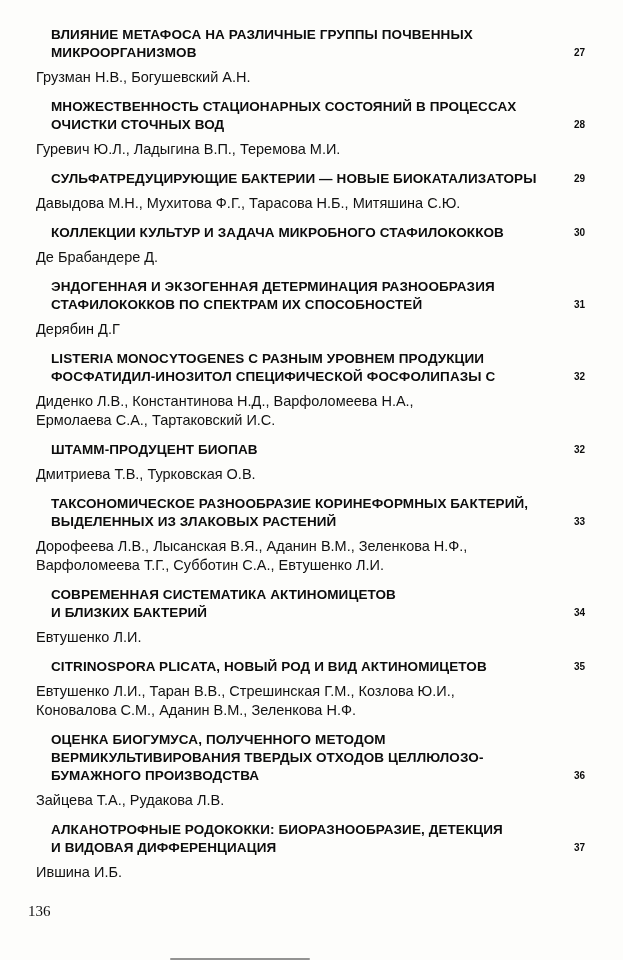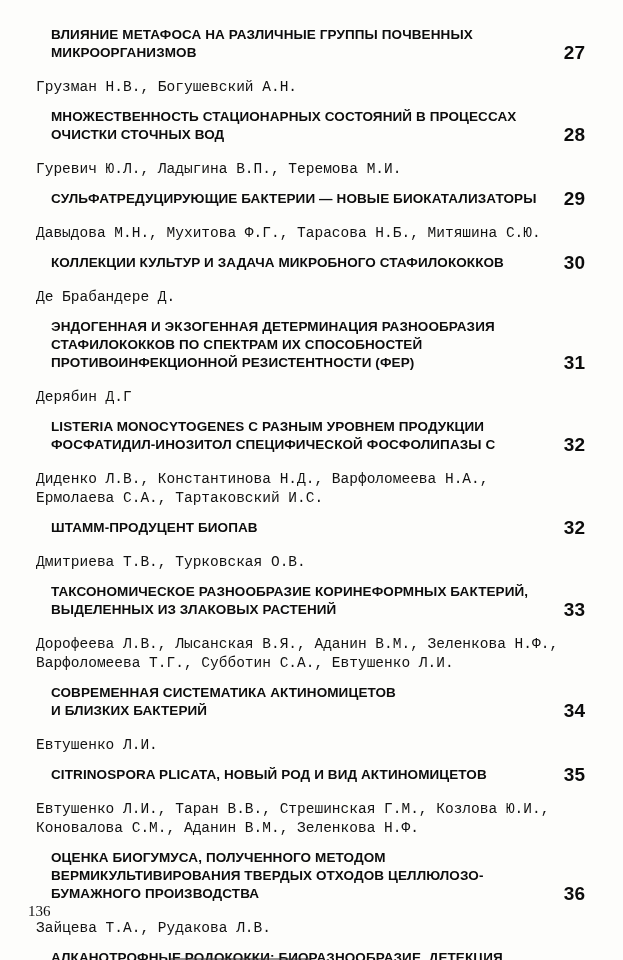--- a/index.html
+++ b/index.html
@@ -33,27 +33,27 @@
     line-height: 18px;
     letter-spacing: 0.1px;
     color: #0c0c0c;
   }
   .pageno {
     flex: 0 0 34px;
     width: 34px;
     text-align: right;
     font-family: "Liberation Sans", sans-serif;
     font-weight: bold;
-    font-size: 19px;
+    font-size: 10px;
     line-height: 18px;
     color: #0c0c0c;
   }
   .authors {
-    margin-top: 16px;
-    font-family: Liberation Mono, monospace;
+    margin-top: 6px;
+    font-family: Liberation Sans, sans-serif;
     font-size: 14.5px;
     line-height: 19px;
     color: #111111;
   }
   .tline, .aline { white-space: nowrap; }
   .folio {
     position: absolute;
     left: 28px;
     top: 903px;
     font-family: "Liberation Serif", serif;
@@ -124,21 +124,20 @@
     <div class="authors">
           <div class="aline">Де Брабандере Д.</div>
         </div>
   </section>
 
   <section class="entry">
     <div class="title-row">
       <div class="title">
             <div class="tline">ЭНДОГЕННАЯ И ЭКЗОГЕННАЯ ДЕТЕРМИНАЦИЯ РАЗНООБРАЗИЯ</div>
             <div class="tline">СТАФИЛОКОККОВ ПО СПЕКТРАМ ИХ СПОСОБНОСТЕЙ</div>
-            <div class="tline">ПРОТИВОИНФЕКЦИОННОЙ РЕЗИСТЕНТНОСТИ (ФЕР)</div>
           </div>
       <div class="pageno">31</div>
     </div>
     <div class="authors">
           <div class="aline">Дерябин Д.Г</div>
         </div>
   </section>
 
   <section class="entry">
     <div class="title-row">

